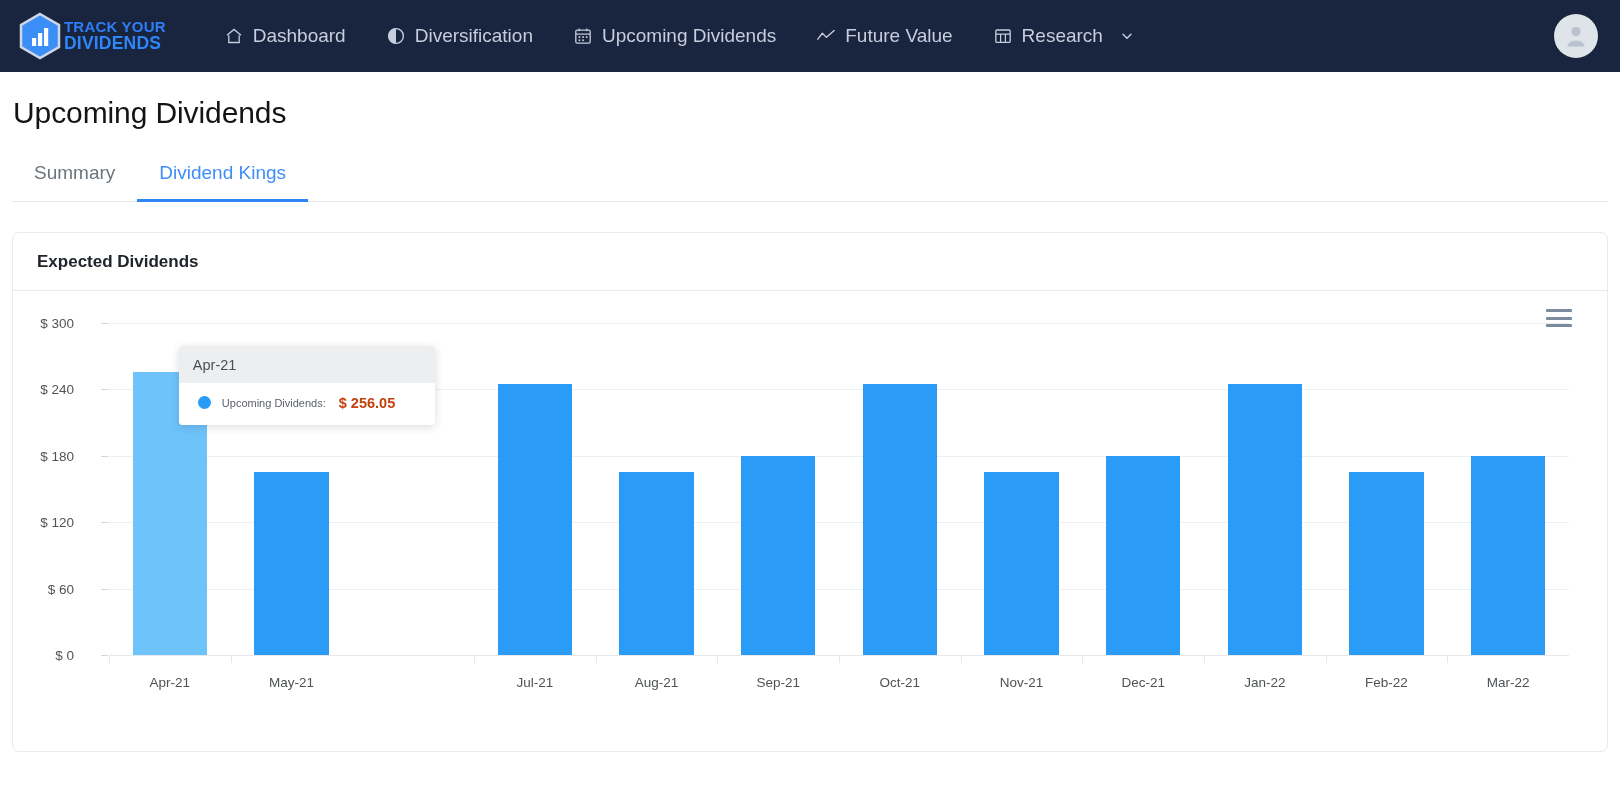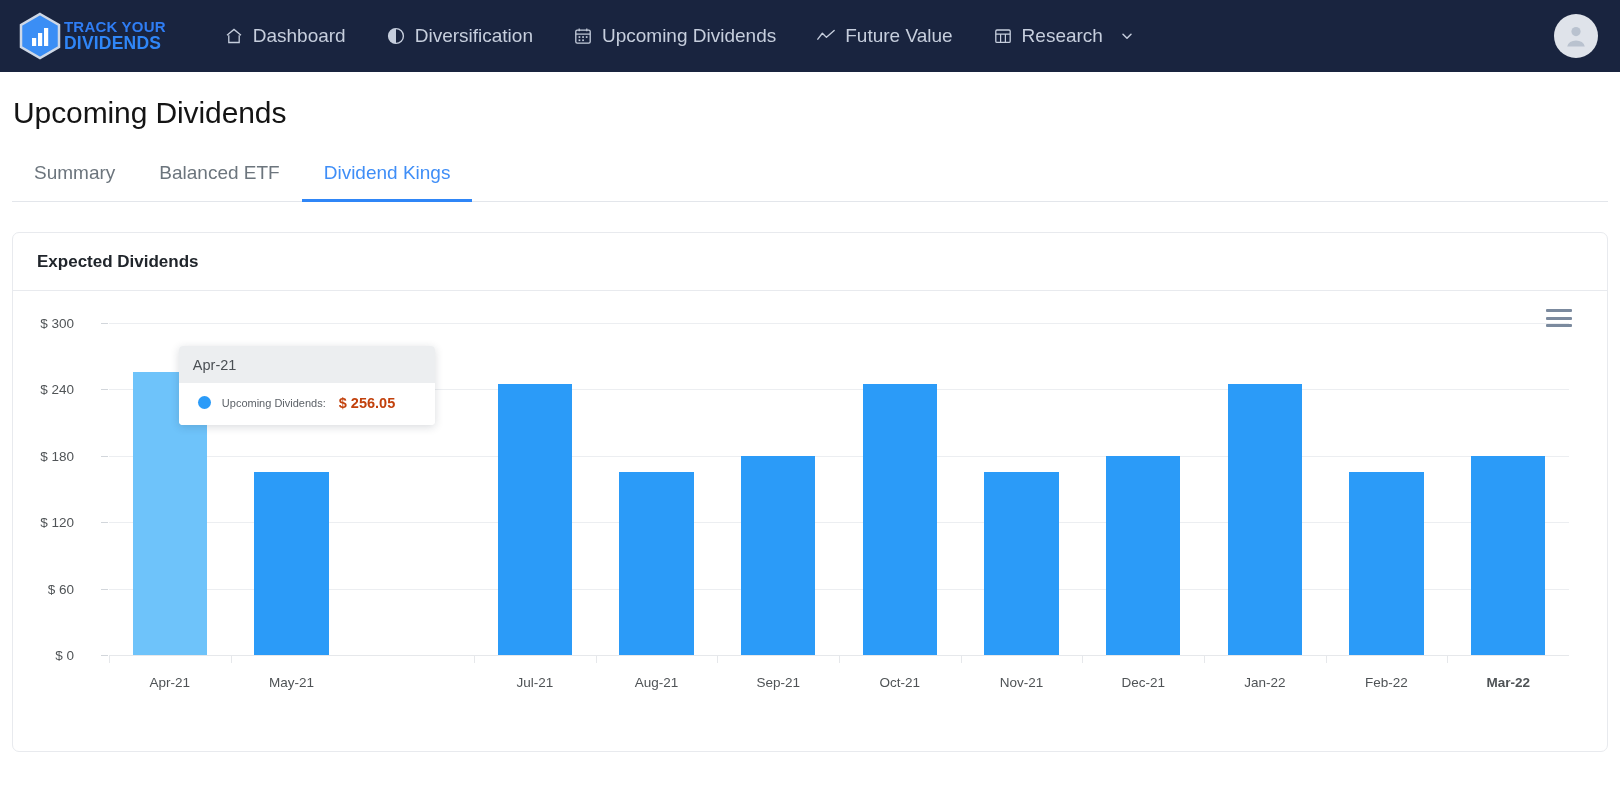--- a/index.html
+++ b/index.html
@@ -378,23 +378,20 @@
 
 </div>
 
 <div class="page">
 
   <h1 class="page-title">Upcoming Dividends</h1>
 
   <div class="tabs">
     <div class="tab">
       <span>Summary</span>
-    </div>
-    <div class="tab">
-      <span>Balanced ETF</span>
     </div>
     <div class="tab active">
       <span>Dividend Kings</span>
     </div>
   </div>
 
   <div class="card">
     <div class="card-header">Expected Dividends</div>
 
     <div class="chart-area">
@@ -468,21 +465,21 @@
             <div class="bar-slot" style="left: 75%; width: 8.33333%;">
               <div class="bar" title="Jan-22: 245" style="height: 271.133px; bottom: 86px;"></div>
               <div class="bar-tick" style="top: 364px; height: 8px;"></div>
               <div class="xlabel" style="top: 384px;">Jan-22</div>
             </div>
             <div class="bar-slot" style="left: 83.3333%; width: 8.33333%;">
               <div class="bar" title="Feb-22: 165" style="height: 182.6px; bottom: 86px;"></div>
               <div class="bar-tick" style="top: 364px; height: 8px;"></div>
               <div class="xlabel" style="top: 384px;">Feb-22</div>
             </div>
-            <div class="bar-slot" style="left: 91.6667%; width: 8.33333%; font-weight: bold;">
+            <div class="bar-slot" style="left: 91.6667%; width: 8.33333%;">
               <div class="bar" title="Mar-22: 180" style="height: 199.2px; bottom: 86px;"></div>
               <div class="bar-tick" style="top: 364px; height: 8px;"></div>
               <div class="xlabel" style="top: 384px;">Mar-22</div>
             </div>
           </div>
         </div>
 
       <div class="tooltip" id="tooltip" style="left: 165.833px; top: 54.638px;">
         <div class="tooltip-head">Apr-21</div>
         <div class="tooltip-body">

